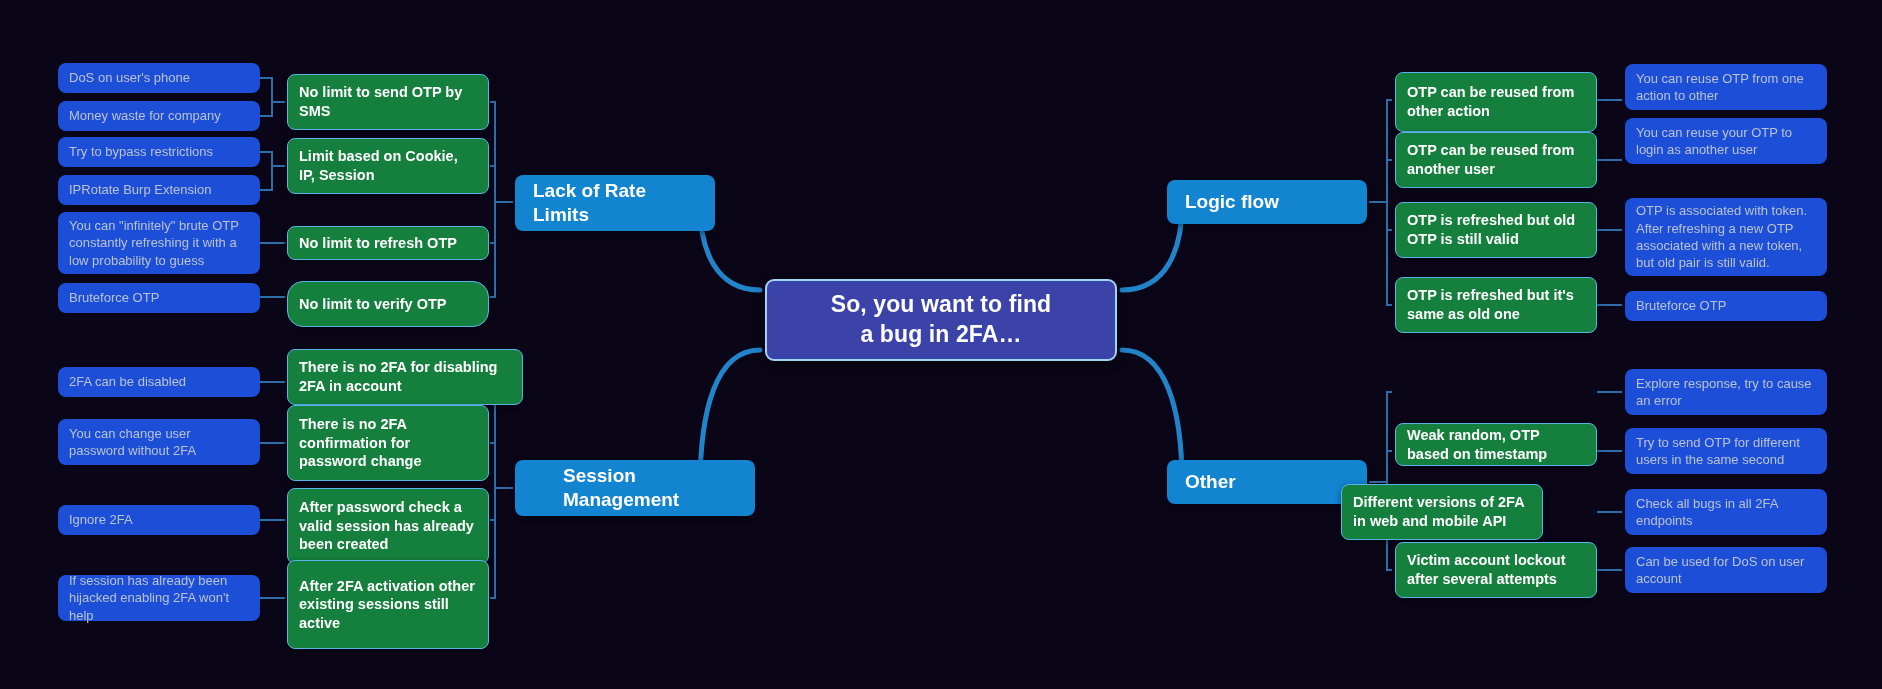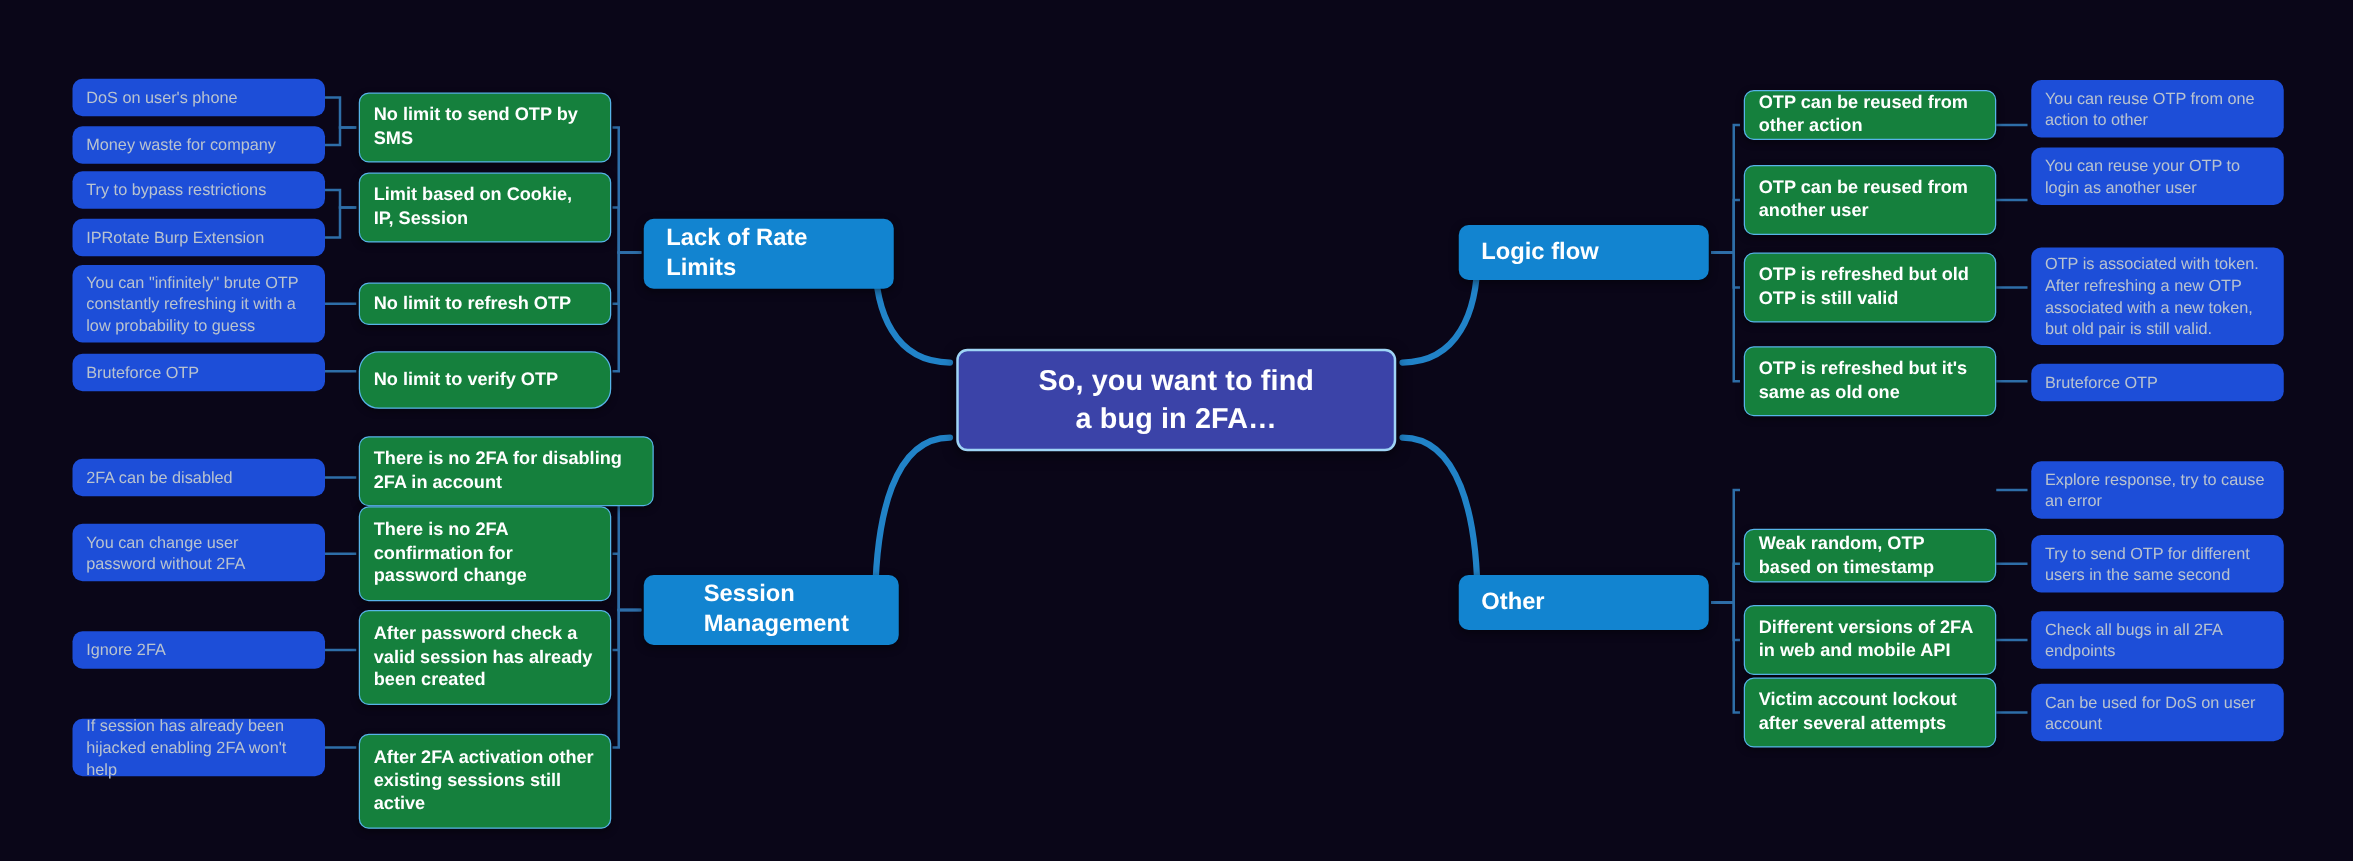--- a/index.html
+++ b/index.html
@@ -136,21 +136,21 @@
   <div class="node root" style="left:765px; top:279px; width:352px; height:82px;">
     <span class="txt" style="white-space: pre-line;">So, you want to find
 a bug in 2FA…</span>
   </div>
 
   <div class="node branch" style="left:515px; top:175px; width:200px; height:56px;">
     <span class="txt" style="white-space: pre-line;">Lack of Rate
 Limits</span>
   </div>
 
-  <div class="node branch" style="left:515px; top:460px; width:204px; height:56px;padding-left:48px;">
+  <div class="node branch" style="left:515px; top:460px; width:240px; height:56px;padding-left:48px;">
     <span class="txt" style="white-space: pre-line;">Session
 Management</span>
   </div>
 
   <div class="node branch" style="left:1167px; top:180px; width:200px; height:44px;">
     <span class="txt">Logic flow</span>
   </div>
 
   <div class="node branch" style="left:1167px; top:460px; width:200px; height:44px;justify-content:center;">
     <span class="txt">Other</span>
@@ -190,38 +190,38 @@
 
   <div class="node topic" style="left:287px; top:349px; width:236px; height:56px;">
     <span class="txt">There is no 2FA for disabling 2FA in account</span>
   </div>
   <div class="node topic" style="left:287px; top:405px; width:202px; height:76px;">
     <span class="txt">There is no 2FA confirmation for password change</span>
   </div>
   <div class="node topic" style="left:287px; top:488px; width:202px; height:76px;">
     <span class="txt">After password check a valid session has already been created</span>
   </div>
-  <div class="node topic" style="left:287px; top:587px; width:202px; height:76px;">
+  <div class="node topic" style="left:287px; top:560px; width:202px; height:89px;">
     <span class="txt">After 2FA activation other existing sessions still active</span>
   </div>
 
   <div class="node note" style="left:58px; top:367px; width:202px; height:30px;">
     <span class="txt">2FA can be disabled</span>
   </div>
   <div class="node note" style="left:58px; top:419px; width:202px; height:46px;">
     <span class="txt">You can change user password without 2FA</span>
   </div>
   <div class="node note" style="left:58px; top:505px; width:202px; height:30px;">
     <span class="txt">Ignore 2FA</span>
   </div>
   <div class="node note" style="left:58px; top:575px; width:202px; height:46px;">
     <span class="txt">If session has already been hijacked enabling 2FA won't help</span>
   </div>
 
-  <div class="node topic" style="left:1395px; top:72px; width:202px; height:40px;">
+  <div class="node topic" style="left:1395px; top:72px; width:202px; height:60px;">
     <span class="txt">OTP can be reused from other action</span>
   </div>
   <div class="node topic" style="left:1395px; top:132px; width:202px; height:56px;">
     <span class="txt">OTP can be reused from another user</span>
   </div>
   <div class="node topic" style="left:1395px; top:202px; width:202px; height:56px;">
     <span class="txt">OTP is refreshed but old OTP is still valid</span>
   </div>
   <div class="node topic" style="left:1395px; top:277px; width:202px; height:56px;">
     <span class="txt">OTP is refreshed but it's same as old one</span>
@@ -236,21 +236,21 @@
   <div class="node note" style="left:1625px; top:198px; width:202px; height:78px;">
     <span class="txt">OTP is associated with token. After refreshing a new OTP associated with a new token, but old pair is still valid.</span>
   </div>
   <div class="node note" style="left:1625px; top:291px; width:202px; height:30px;">
     <span class="txt">Bruteforce OTP</span>
   </div>
 
   <div class="node topic" style="left:1395px; top:423px; width:202px; height:43px;">
     <span class="txt">Weak random, OTP based on timestamp</span>
   </div>
-  <div class="node topic" style="left:1395px; top:484px; width:202px; height:56px;">
+  <div class="node topic" style="left:1341px; top:484px; width:202px; height:56px;">
     <span class="txt">Different versions of 2FA in web and mobile API</span>
   </div>
   <div class="node topic" style="left:1395px; top:542px; width:202px; height:56px;">
     <span class="txt">Victim account lockout after several attempts</span>
   </div>
 
   <div class="node note" style="left:1625px; top:369px; width:202px; height:46px;">
     <span class="txt">Explore response, try to cause an error</span>
   </div>
   <div class="node note" style="left:1625px; top:428px; width:202px; height:46px;">

